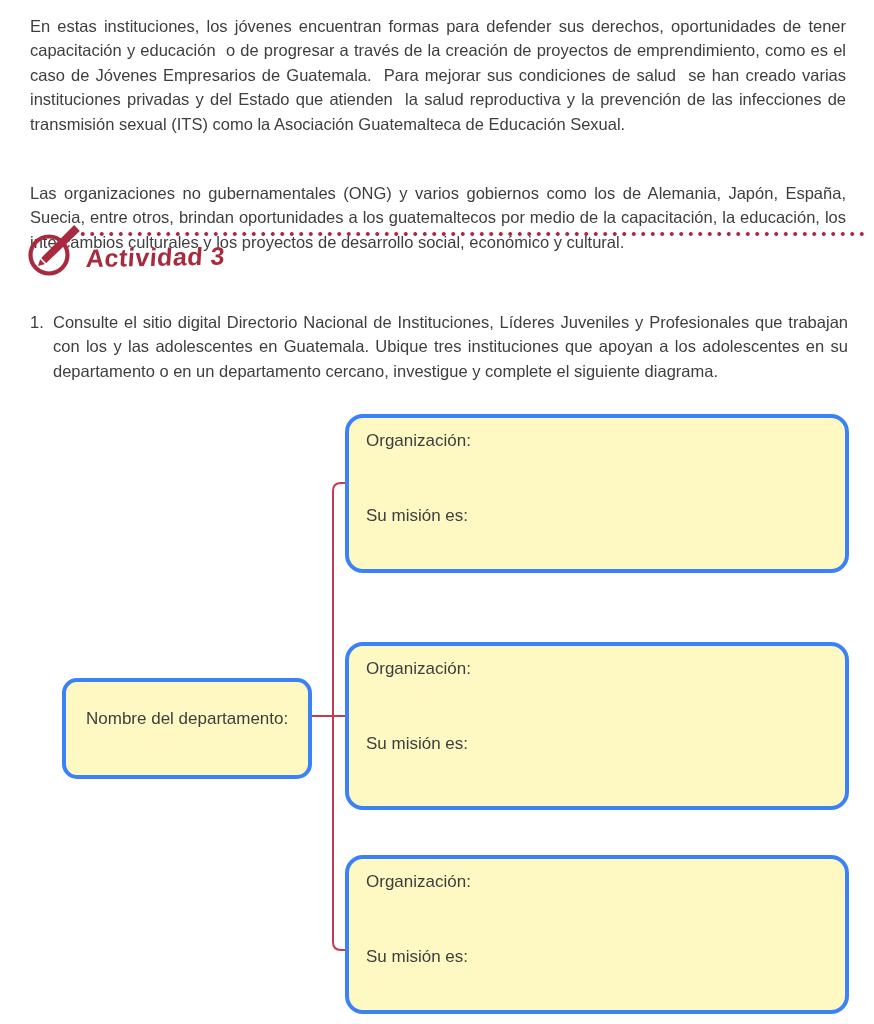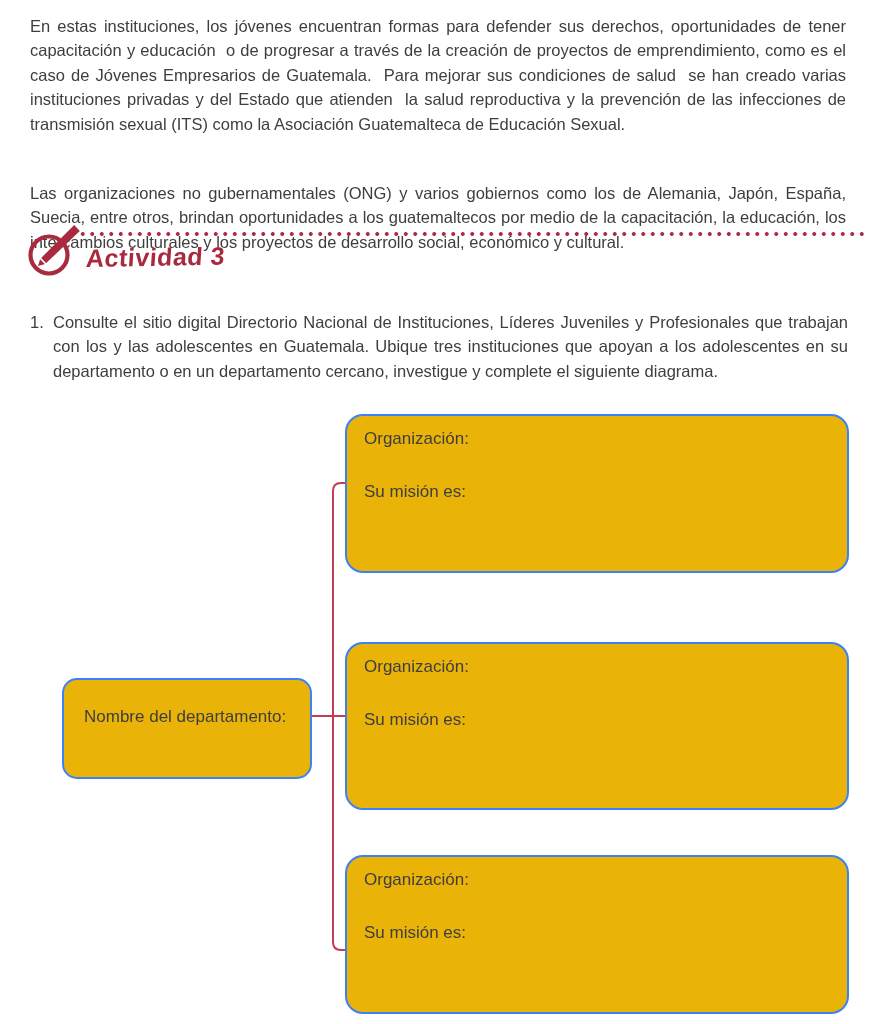--- a/index.html
+++ b/index.html
@@ -75,22 +75,22 @@
   }
   .connectors path {
     fill: none;
     stroke: #c43c50;
     stroke-width: 2;
   }
 
   .dbox {
     position: absolute;
     box-sizing: border-box;
-    border: 2px solid #3b82f6;
-    background: #eab308;
+    border: 4px solid #3b82f6;
+    background: #fef9c3;
   }
   .dept {
     left: 62px; top: 678px;
     width: 250px; height: 101px;
     border-radius: 15px;
   }
   .dept .dept-label {
     position: absolute;
     left: 20px; top: 27px;
     font-size: 17px;
@@ -103,21 +103,21 @@
   .org1 { top: 414px; height: 159px; }
   .org2 { top: 642px; height: 168px; }
   .org3 { top: 855px; height: 159px; }
   .org-label {
     position: absolute;
     left: 17px; top: 13px;
     font-size: 17px;
   }
   .mission-label {
     position: absolute;
-    left: 17px; top: 66px;
+    left: 17px; top: 88px;
     font-size: 17px;
   }
 </style>
 </head>
 <body>
 
 <div class="canvas">
 
   <p class="para p1">En estas instituciones, los jóvenes encuentran formas para defender sus derechos, oportunidades de tener capacitación y educación  o de progresar a través de la creación de proyectos de emprendimiento, como es el caso de Jóvenes Empresarios de Guatemala.  Para mejorar sus condiciones de salud  se han creado varias instituciones privadas y del Estado que atienden  la salud reproductiva y la prevención de las infecciones de transmisión sexual (ITS) como la Asociación Guatemalteca de Educación Sexual.</p>
   <p class="para p2">Las organizaciones no gubernamentales (ONG) y varios gobiernos como los de Alemania, Japón, España, Suecia, entre otros, brindan oportunidades a los guatemaltecos por medio de la capacitación, la educación, los intercambios culturales y los proyectos de desarrollo social, económico y cultural.</p>

